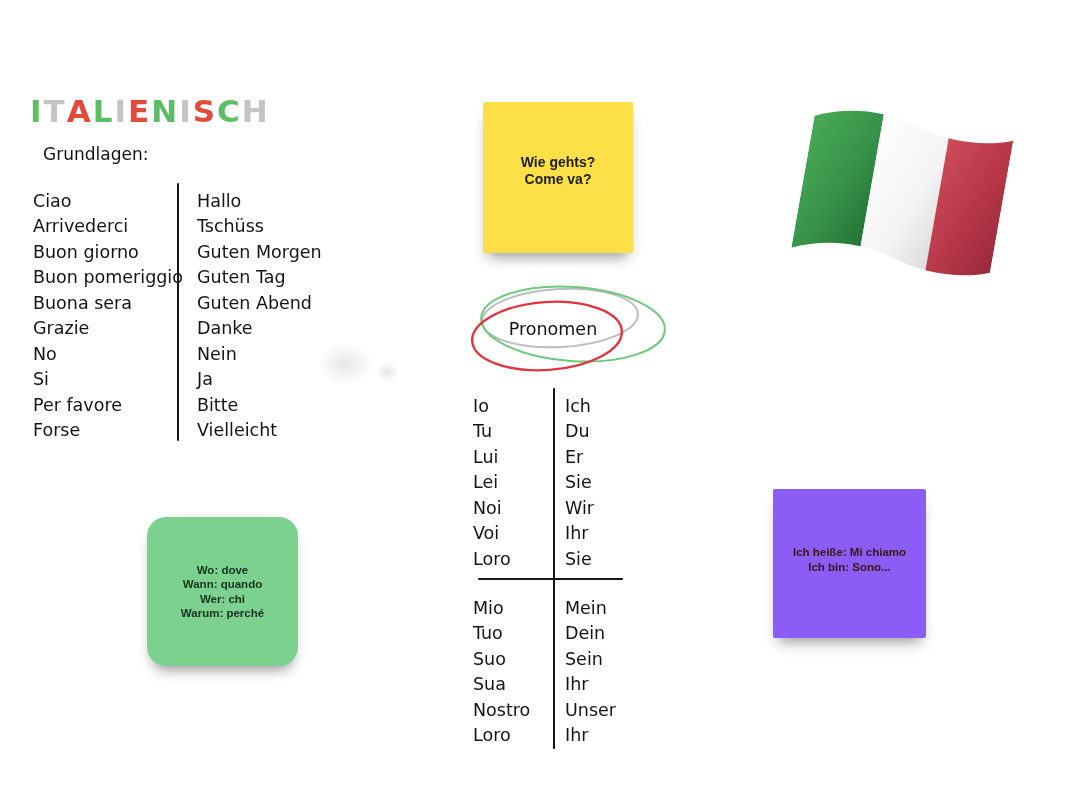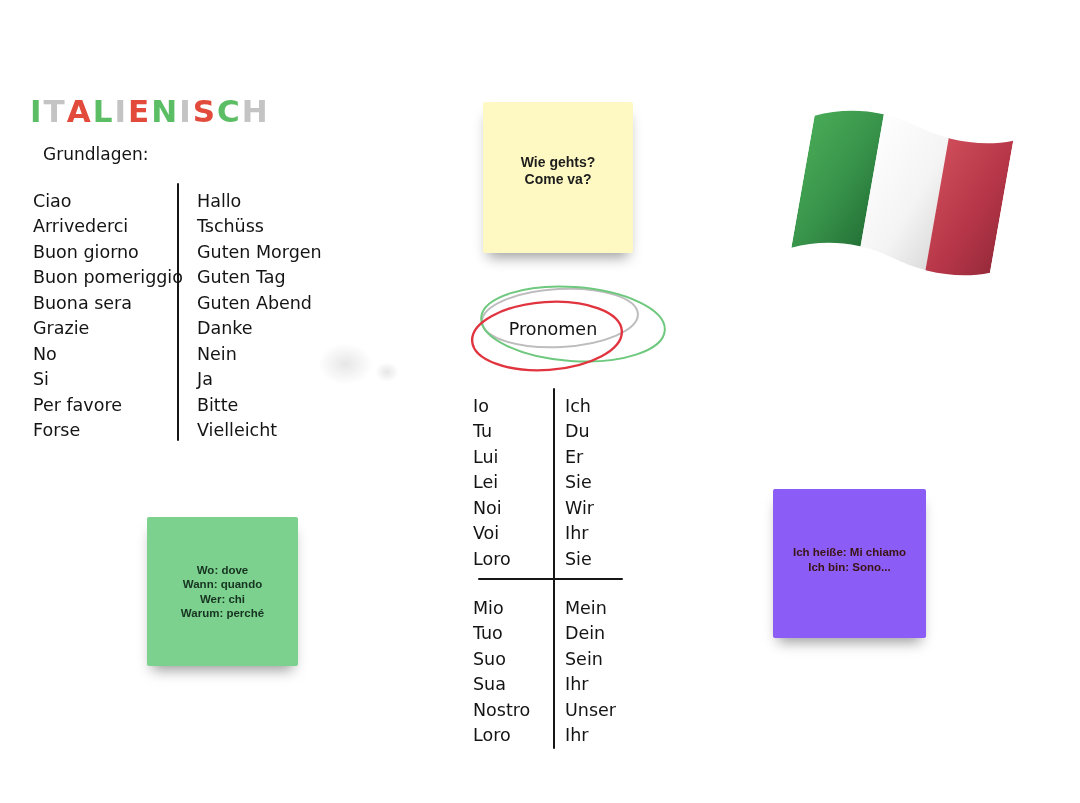--- a/index.html
+++ b/index.html
@@ -24,21 +24,21 @@
   .line{background:#161616;border-radius:2px;}
 
   
   .note{
     position:absolute;border-radius:2px;
     box-shadow:0 9px 13px -5px rgba(0,0,0,0.40);
     display:flex;flex-direction:column;justify-content:center;align-items:center;
     text-align:center;font-family:"Liberation Sans",sans-serif;font-weight:bold;
   }
   .note-gray{left:483px;top:102px;width:150px;height:151px;font-size:14px;line-height:17px;color:#1d1d1d;padding-bottom:14px;box-sizing:border-box;}
-  .note-green{left:147px;top:517px;width:151px;height:149px;font-size:11.5px;line-height:14.5px;color:#173321;}
+  .note-green{left:147px;top:517px;width:151px;height:149px;font-size:11.5px;line-height:14.5px;color:#173321;border-radius:19px;}
   .note-red{left:773px;top:489px;width:153px;height:149px;font-size:11.5px;line-height:14.5px;color:#3b1513;padding-bottom:8px;box-sizing:border-box;}
 
   
   .pronomen-label{left:491px;top:319px;width:124px;text-align:center;font-size:17.5px;}
 
   .smudge{border-radius:50%;background:radial-gradient(rgba(120,120,120,0.18),rgba(120,120,120,0) 70%);}
 </style>
 </head>
 <body>
 
@@ -85,21 +85,21 @@
       <span class="c1">Per favore</span>
       <span>Bitte</span>
     </div>
   <div class="vrow">
       <span class="c1">Forse</span>
       <span>Vielleicht</span>
     </div>
 </div>
 <div class="abs line" style="left:177px;top:183px;width:2px;height:258px;"></div>
 
-<div class="note note-gray" style="background-color: #fef9c3;">
+<div class="note note-gray" style="background-color: #fde047;">
   <div>Wie gehts?</div>
   <div>Come va?</div>
 </div>
 
 <svg class="abs" style="left:790px;top:100px;" width="236" height="188" viewBox="0 0 236 188">
   <defs>
     <linearGradient id="gGreen" x1="0" y1="0" x2="1" y2="1">
       <stop offset="0" stop-color="#4cb05a"></stop>
         <stop offset="0.55" stop-color="#38934a"></stop>
         <stop offset="1" stop-color="#206c33"></stop>

